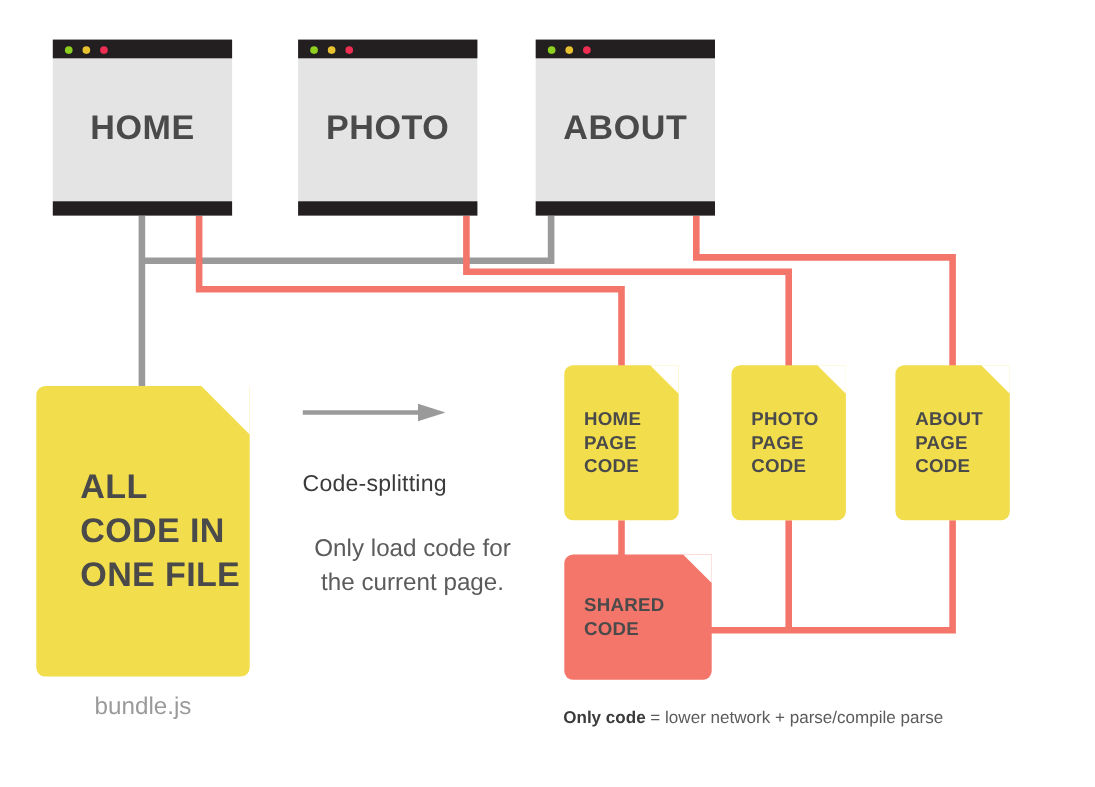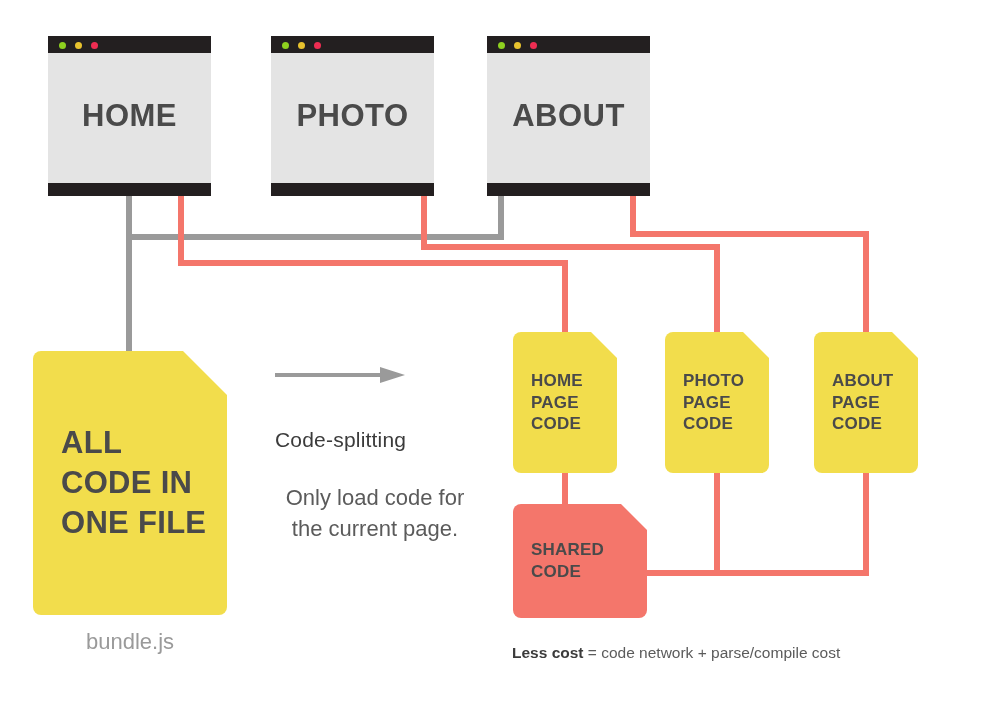--- a/index.html
+++ b/index.html
@@ -107,21 +107,21 @@
     height: 264px;
     background: #f2dd4c;
     border-top-right-radius: 0;
   }
   #card-bundle .fold {
     border-width: 0 44px 44px 0;
     border-color: #ffffff #ffffff transparent transparent;
   }
   #card-bundle .card-text {
     font-size: 31px;
-    padding-left: 28px;
+    padding-left: 40px;
     letter-spacing: 0.3px;
   }
 
   .page-card {
     background: #f2dd4c;
     width: 104px;
     height: 141px;
     border-top-right-radius: 0;
   }
   .page-card .fold {
@@ -295,16 +295,16 @@
 CODE</div>
   </div>
 
   <div class="doccard" id="card-shared">
     <span class="fold"></span>
     <div class="card-text">SHARED
 CODE</div>
   </div>
 
   <div id="bottom-note">
-    <span class="strong">Less cost</span><span> = code network + parse/compile cost</span>
+    <span class="strong">Only code</span><span> = lower network + parse/compile parse</span>
   </div>
 
 </div>
 
 </body></html>

